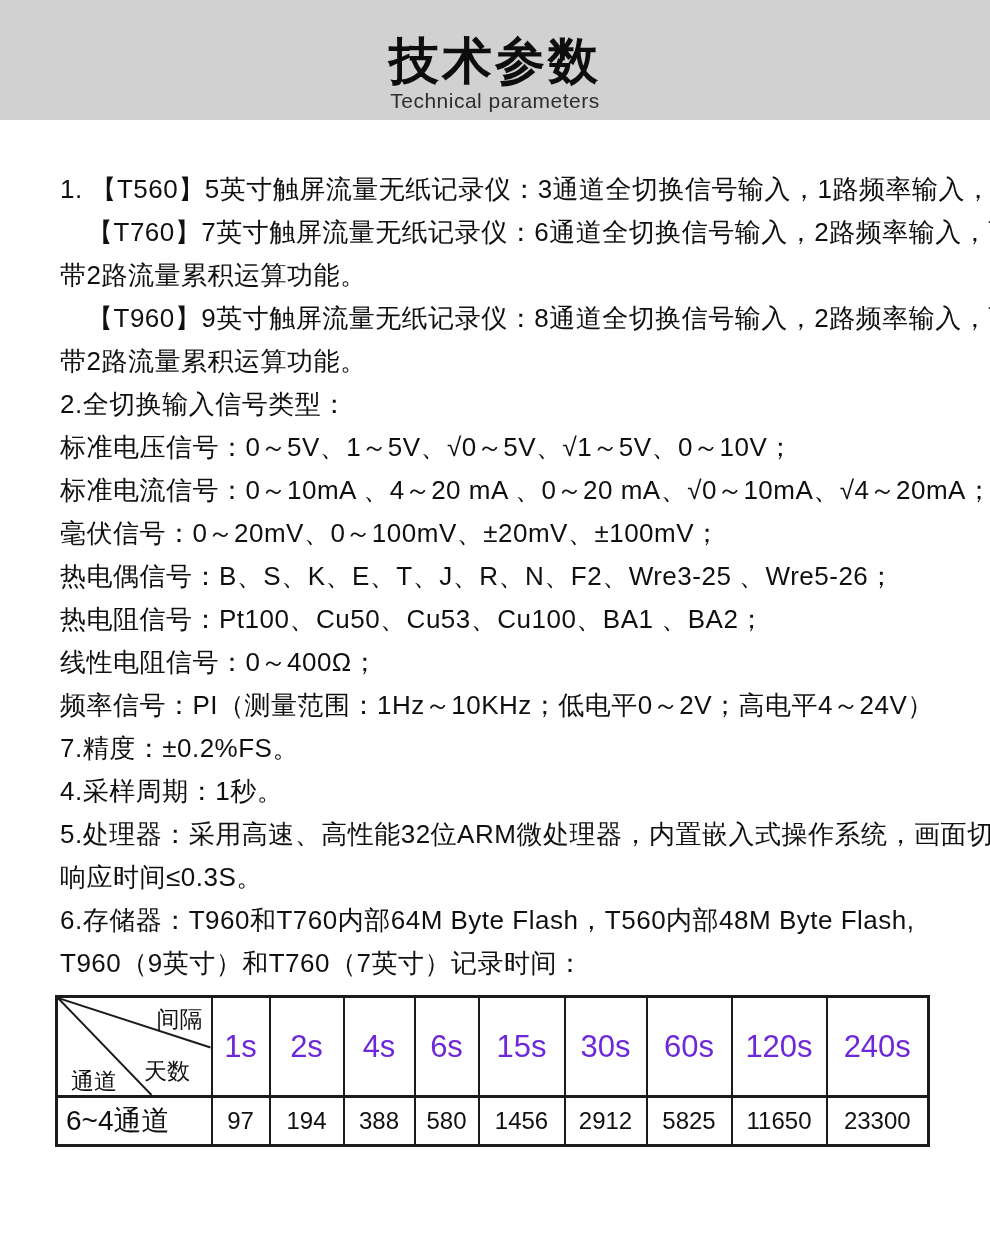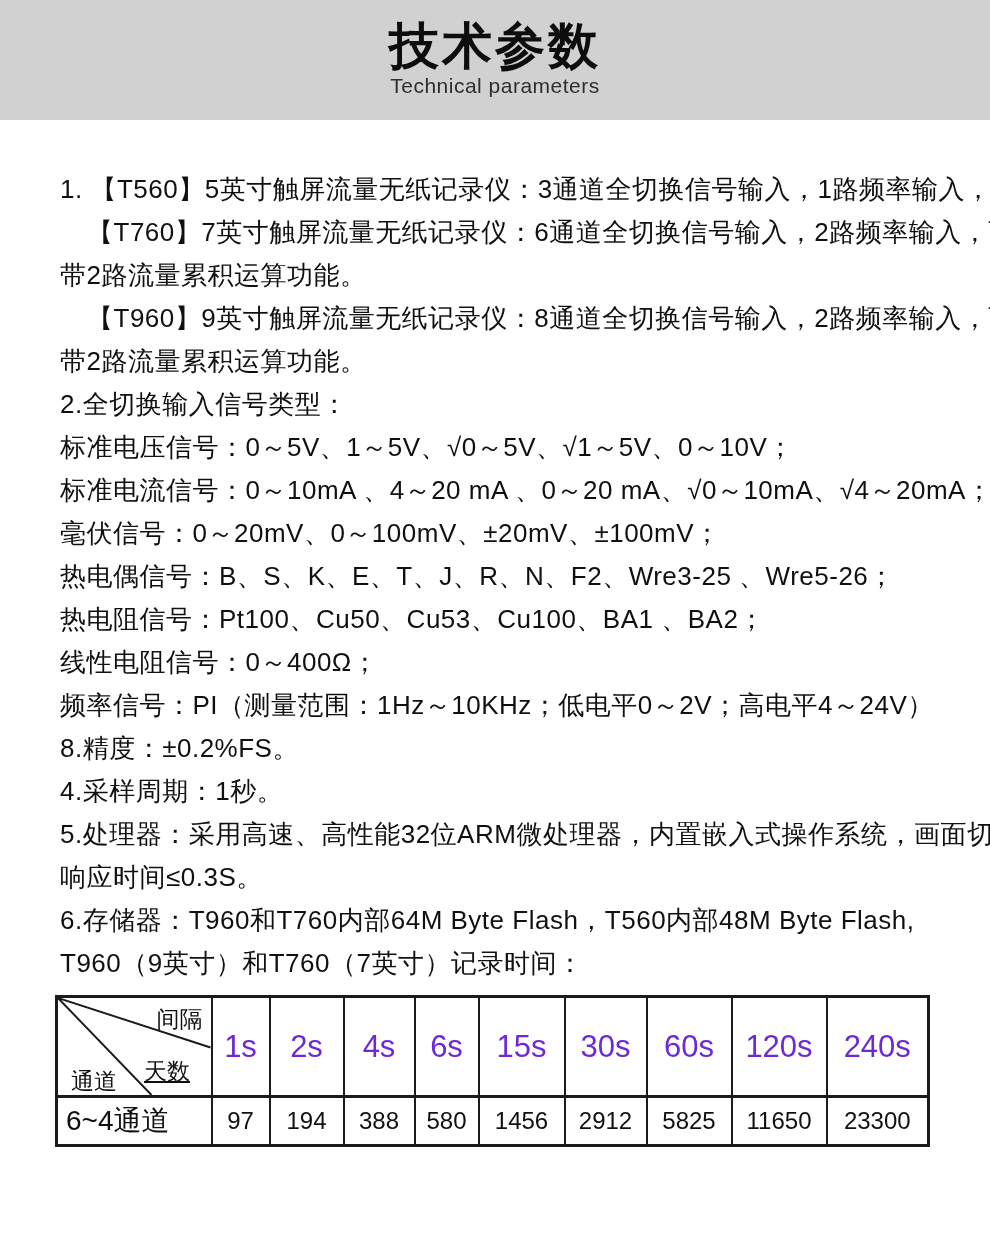--- a/index.html
+++ b/index.html
@@ -14,21 +14,21 @@
   .hero {
     height: 120px;
     background: #d1d1d1;
     text-align: center;
   }
   .hero-title {
     font-size: 50px;
     font-weight: 700;
     letter-spacing: 3px;
     line-height: 1;
-    padding-top: 21px;
+    padding-top: 36px;
     color: #0d0d0d;
   }
   .hero-subtitle {
     font-size: 21px;
     font-weight: 400;
     letter-spacing: 0.5px;
     color: #2e2e2e;
     margin-top: 4px;
     line-height: 1;
   }
@@ -55,21 +55,21 @@
     padding: 0;
     overflow: hidden;
   }
   tr.header-row { height: 100px; }
   tr.data-row { height: 49px; }
   tr.header-row td { border-bottom: 3px solid #1b1b1b; }
   .corner-cell { position: relative; margin-left: 36px; }
   .corner-cell svg { position: absolute; left: 0; top: 0; width: 100%; height: 100%; display: block; }
   .corner-label { position: absolute; font-size: 23px; font-weight: 500; color: #101010; }
   .corner-interval { right: 8px; top: 6px; }
-  .corner-days { left: 86px; top: 58px; text-decoration: underline; }
+  .corner-days { left: 86px; top: 58px; }
   .corner-channel { left: 13px; top: 68px; }
   .col-h {
     font-size: 31px; text-align: center; font-weight: 500; color: #6d28d9;
   }
   .row-label {
     font-size: 28px; text-align: left; padding-left: 8px !important; font-weight: 500; color: #101010;
   }
   .num {
     font-size: 24px; text-align: center; font-weight: 500; color: #101010;
   }
@@ -89,21 +89,21 @@
   <div class="line indent">【T960】9英寸触屏流量无纸记录仪：8通道全切换信号输入，2路频率输入，可</div>
   <div class="line">带2路流量累积运算功能。</div>
   <div class="line">2.全切换输入信号类型：</div>
   <div class="line">标准电压信号：0～5V、1～5V、√0～5V、√1～5V、0～10V；</div>
   <div class="line">标准电流信号：0～10mA 、4～20 mA 、0～20 mA、√0～10mA、√4～20mA；</div>
   <div class="line">毫伏信号：0～20mV、0～100mV、±20mV、±100mV；</div>
   <div class="line">热电偶信号：B、S、K、E、T、J、R、N、F2、Wre3-25 、Wre5-26；</div>
   <div class="line">热电阻信号：Pt100、Cu50、Cu53、Cu100、BA1 、BA2；</div>
   <div class="line">线性电阻信号：0～400Ω；</div>
   <div class="line">频率信号：PI（测量范围：1Hz～10KHz；低电平0～2V；高电平4～24V）</div>
-  <div class="line">8.精度：±0.2%FS。</div>
+  <div class="line">7.精度：±0.2%FS。</div>
   <div class="line">4.采样周期：1秒。</div>
   <div class="line">5.处理器：采用高速、高性能32位ARM微处理器，内置嵌入式操作系统，画面切换</div>
   <div class="line">响应时间≤0.3S。</div>
   <div class="line">6.存储器：T960和T760内部64M Byte Flash，T560内部48M Byte Flash,</div>
   <div class="line">T960（9英寸）和T760（7英寸）记录时间：</div>
 </div>
 
 <table class="spec-table">
   <colgroup>
     <col style="width:155px">

